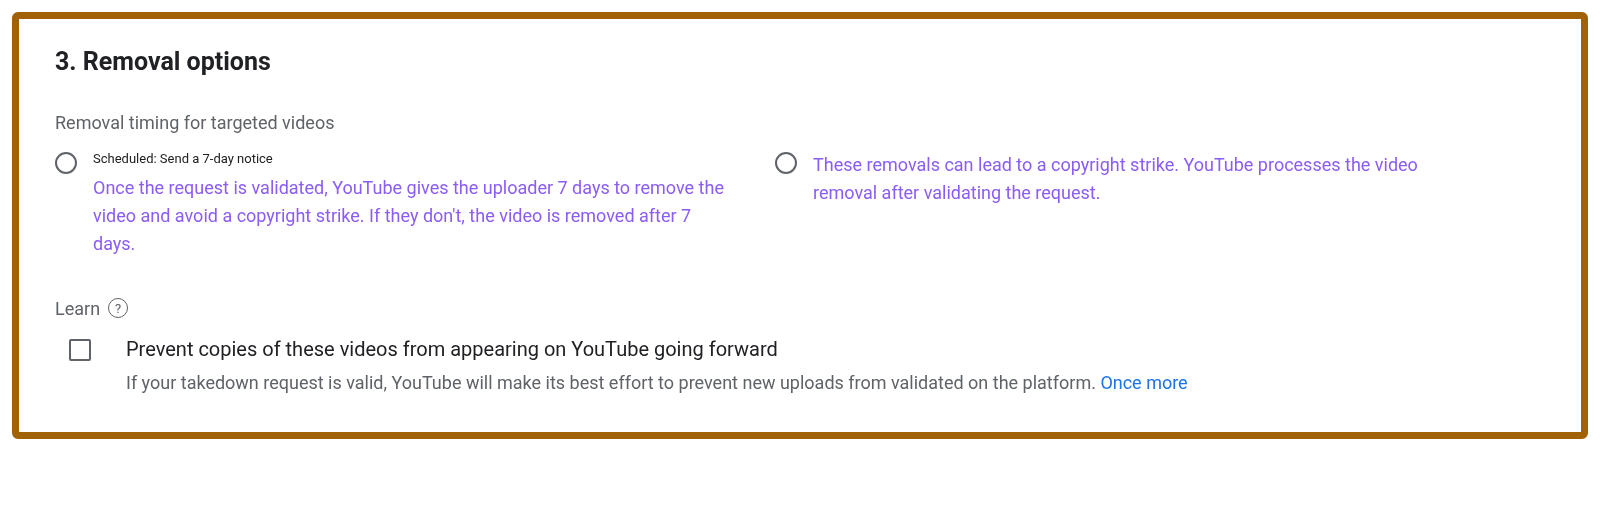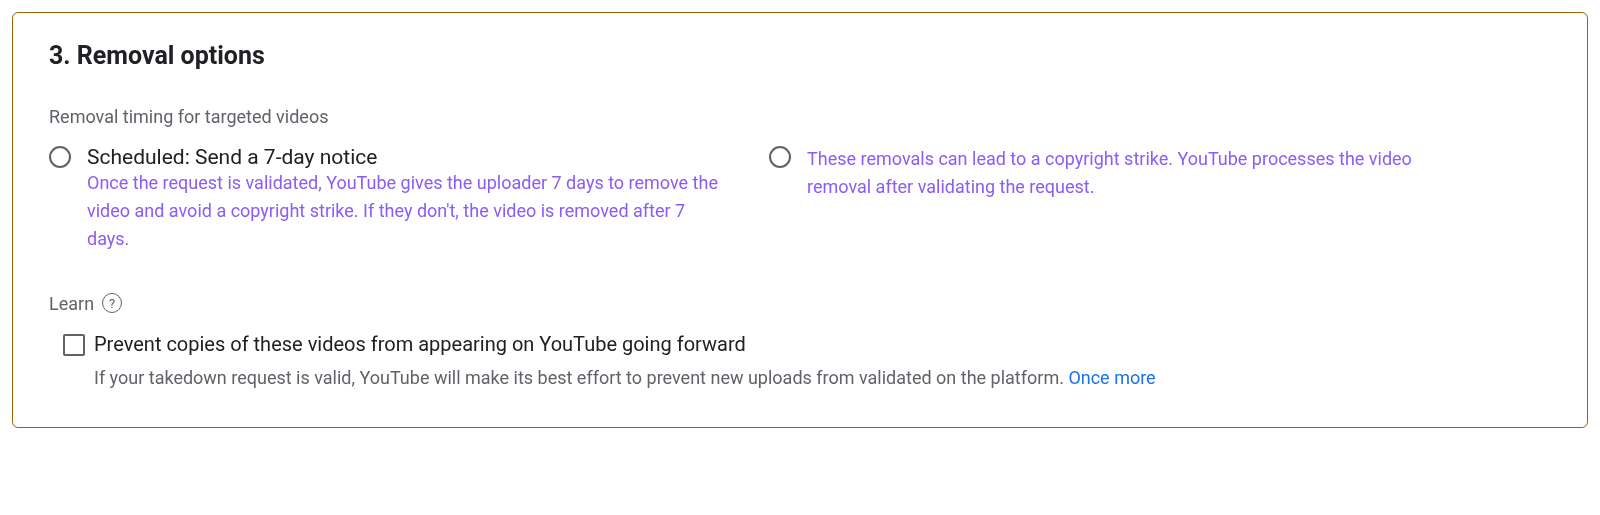--- a/index.html
+++ b/index.html
@@ -4,21 +4,21 @@
 <style>
   * { box-sizing: border-box; }
   body {
     margin: 0;
     padding: 12px;
     font-family: Roboto, Arial, sans-serif;
     background: #fff;
     color: #0d0d0d;
   }
   .panel {
-    border: 1px solid #a16207;
+    border: 7px solid #a16207;
     border-radius: 6px;
     padding: 28px 36px 36px 36px;
     width: 100%;
   }
   .section-title {
     font-size: 25px;
     font-weight: 700;
     color: #202124;
     margin: 0 0 36px 0;
   }
@@ -45,23 +45,23 @@
   .radio {
     width: 22px;
     height: 22px;
     border: 2.5px solid #5f6368;
     border-radius: 50%;
     flex-shrink: 0;
     margin-top: 1px;
     background: #fff;
   }
   .option-text .opt-title {
-    font-size: 21px;
+    font-size: 13px;
     color: #202124;
-    margin-bottom: 0;
+    margin-bottom: 8px;
   }
   .option-text .opt-desc {
     font-size: 18px;
     color: #8b5cf6;
     line-height: 1.55;
   }
   .help-icon {
     width: 20px;
     height: 20px;
     border: 1.6px solid #5f6368;
@@ -69,21 +69,21 @@
     display: inline-flex;
     align-items: center;
     justify-content: center;
     font-size: 13px;
     color: #5f6368;
     line-height: 1;
   }
   .checkbox-row {
     display: flex;
     align-items: flex-start;
-    gap: 9px;
+    gap: 35px;
     margin-left: 14px;
   }
   .checkbox {
     width: 22px;
     height: 22px;
     border: 2.5px solid #5f6368;
     border-radius: 2px;
     flex-shrink: 0;
     margin-top: 2px;
     background: #fff;

